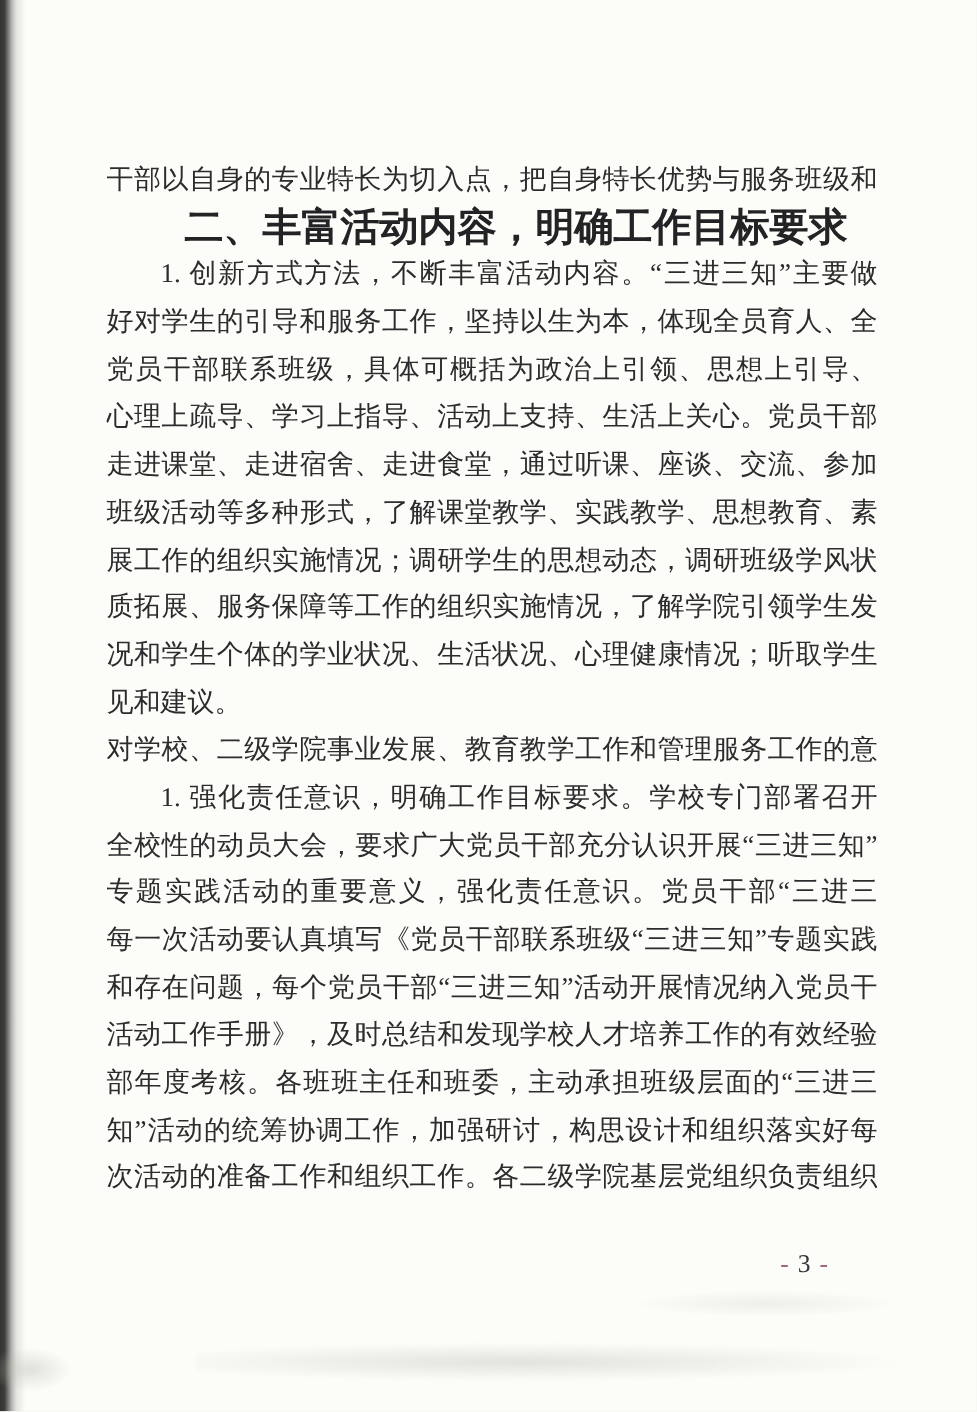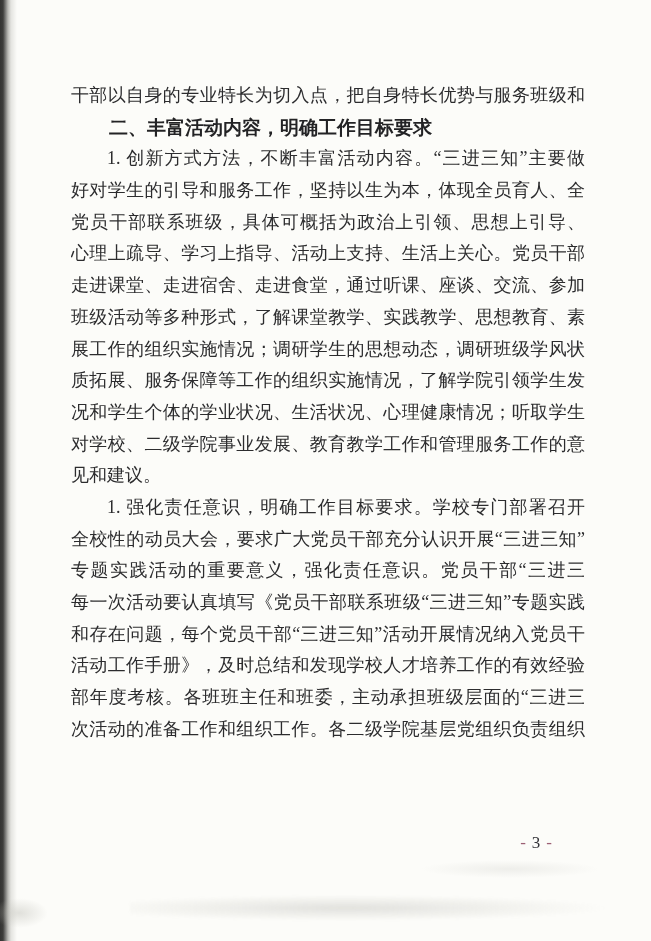--- a/index.html
+++ b/index.html
@@ -39,21 +39,21 @@
     background: radial-gradient(ellipse at 40% 50%, rgba(190,190,182,0.45), rgba(190,190,182,0) 70%);
   }
   .smudge-c {
     position: absolute;
     left: 420px; top: 860px; width: 180px; height: 18px;
     background: radial-gradient(ellipse at 50% 50%, rgba(175,175,168,0.18), rgba(175,175,168,0) 70%);
   }
   .text-block {
     position: absolute;
     left: 71px;
-    top: 80px;
+    top: 104px;
     width: 514px;
     font-family: "Liberation Serif", "DejaVu Serif", serif;
     font-size: 18px;
     line-height: 31.7px;
     color: #2c2c2e;
     letter-spacing: 0;
   }
   .line {
     height: 31.7px;
     white-space: nowrap;
@@ -63,21 +63,21 @@
     text-align-last: justify;
     text-justify: inter-character;
     white-space: normal;
     overflow: hidden;
   }
   .ind { text-indent: 2em; }
   .heading {
     font-family: "Liberation Sans", "DejaVu Sans", sans-serif;
     font-weight: bold;
     color: #232325;
-    font-size: 19px;
+    font-size: 26px;
   }
   .page-footer {
     position: absolute;
     top: 833px;
     right: 97px;
     font-family: "Liberation Serif", "DejaVu Serif", serif;
     font-size: 17px;
     letter-spacing: 2px;
     color: #3b3b41;
   }
@@ -98,28 +98,29 @@
     <div class="line heading ind">二、丰富活动内容，明确工作目标要求</div>
     <div class="line j ind">1. 创新方式方法，不断丰富活动内容。“三进三知”主要做</div>
     <div class="line j">好对学生的引导和服务工作，坚持以生为本，体现全员育人、全</div>
     <div class="line j">党员干部联系班级，具体可概括为政治上引领、思想上引导、</div>
     <div class="line j">心理上疏导、学习上指导、活动上支持、生活上关心。党员干部</div>
     <div class="line j">走进课堂、走进宿舍、走进食堂，通过听课、座谈、交流、参加</div>
     <div class="line j">班级活动等多种形式，了解课堂教学、实践教学、思想教育、素</div>
     <div class="line j">展工作的组织实施情况；调研学生的思想动态，调研班级学风状</div>
     <div class="line j">质拓展、服务保障等工作的组织实施情况，了解学院引领学生发</div>
     <div class="line j">况和学生个体的学业状况、生活状况、心理健康情况；听取学生</div>
+    <div class="line">见和建议。</div>
     <div class="line j">对学校、二级学院事业发展、教育教学工作和管理服务工作的意</div>
-    <div class="line">见和建议。</div>
     <div class="line j ind">1. 强化责任意识，明确工作目标要求。学校专门部署召开</div>
     <div class="line j">全校性的动员大会，要求广大党员干部充分认识开展“三进三知”</div>
     <div class="line j">专题实践活动的重要意义，强化责任意识。党员干部“三进三知”，</div>
     <div class="line j">每一次活动要认真填写《党员干部联系班级“三进三知”专题实践</div>
     <div class="line j">和存在问题，每个党员干部“三进三知”活动开展情况纳入党员干</div>
     <div class="line j">活动工作手册》，及时总结和发现学校人才培养工作的有效经验</div>
     <div class="line j">部年度考核。各班班主任和班委，主动承担班级层面的“三进三</div>
+    <div class="line j">知”活动的统筹协调工作，加强研讨，构思设计和组织落实好每</div>
     <div class="line j">次活动的准备工作和组织工作。各二级学院基层党组织负责组织</div>
   </div>
 
   <div class="page-footer">
     <span class="dash">-</span><span class="num">3</span><span class="dash">-</span>
   </div>
 </div>
 
 </body></html>

